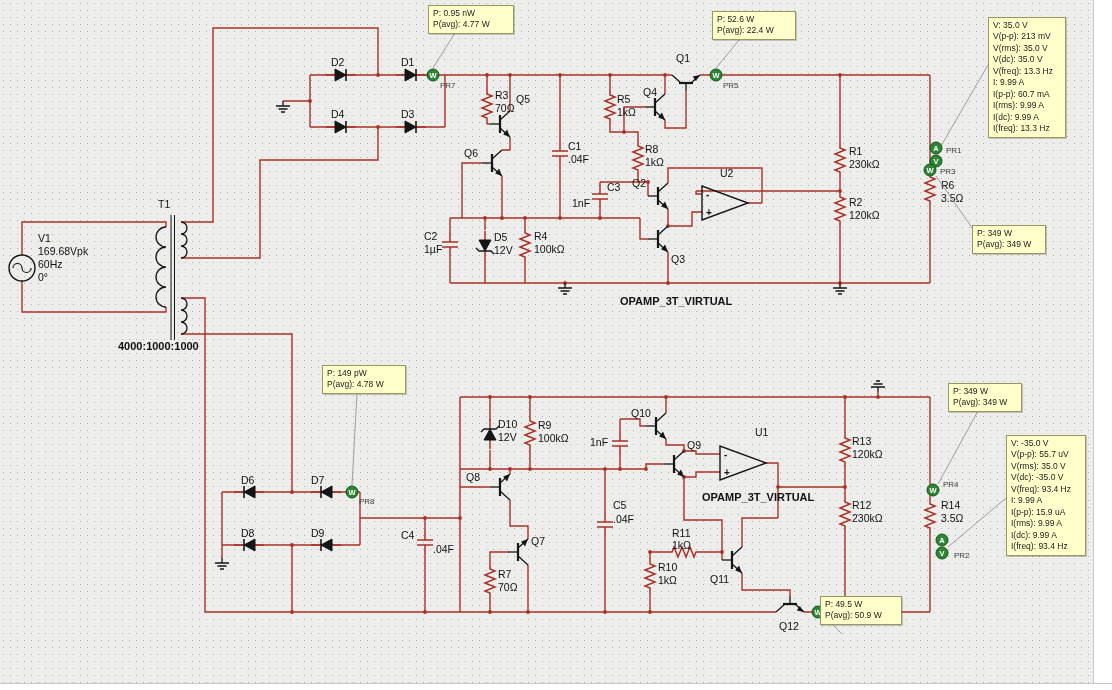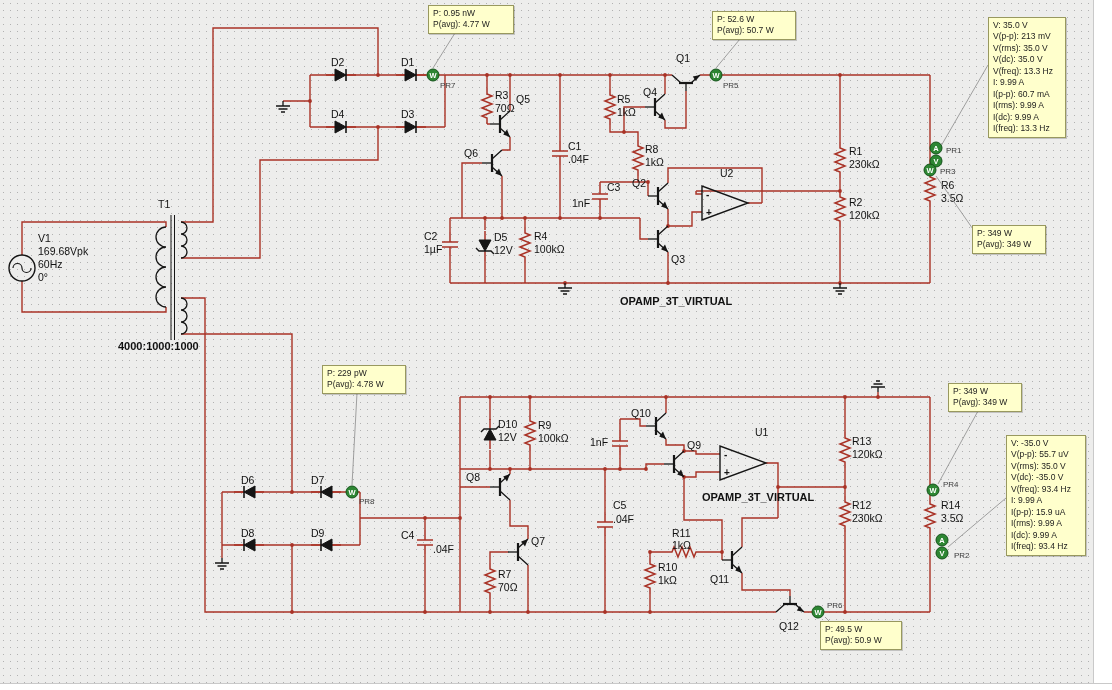--- a/index.html
+++ b/index.html
@@ -436,45 +436,45 @@
     <text x="942" y="542.5" class="pletter">A</text>
     <circle cx="942" cy="553" r="6" fill="#2d8633" stroke="#14541a"></circle>
     <text x="942" y="555.5" class="pletter">V</text>
     <text x="954" y="558" class="pr">PR2</text>
   </g>
 </svg>
 
 <div class="note" style="left:428px;top:5px;width:76px">P: 0.95 nW
 P(avg): 4.77 W</div>
 <div class="note" style="left:712px;top:11px;width:74px">P: 52.6 W
-P(avg): 50.7 W</div>
+P(avg): 22.4 W</div>
 <div class="note" style="left:988px;top:17px;width:68px">V: 35.0 V
 V(p-p): 213 mV
 V(rms): 35.0 V
 V(dc): 35.0 V
 V(freq): 13.3 Hz
 I: 9.99 A
 I(p-p): 60.7 mA
 I(rms): 9.99 A
 I(dc): 9.99 A
 I(freq): 13.3 Hz</div>
 <div class="note" style="left:972px;top:225px;width:64px">P: 349 W
 P(avg): 349 W</div>
-<div class="note" style="left:322px;top:365px;width:74px">P: 229 pW
+<div class="note" style="left:322px;top:365px;width:74px">P: 149 pW
 P(avg): 4.78 W</div>
 <div class="note" style="left:948px;top:383px;width:64px">P: 349 W
 P(avg): 349 W</div>
 <div class="note" style="left:1006px;top:435px;width:70px">V: -35.0 V
 V(p-p): 55.7 uV
 V(rms): 35.0 V
 V(dc): -35.0 V
 V(freq): 93.4 Hz
 I: 9.99 A
 I(p-p): 15.9 uA
 I(rms): 9.99 A
 I(dc): 9.99 A
 I(freq): 93.4 Hz</div>
-<div class="note" style="left:820px;top:621px;width:72px">P: 49.5 W
+<div class="note" style="left:820px;top:596px;width:72px">P: 49.5 W
 P(avg): 50.9 W</div>
 
 <div class="edge-r"></div>
 <div class="edge-b"></div>
 </div>
 
 </body></html>

